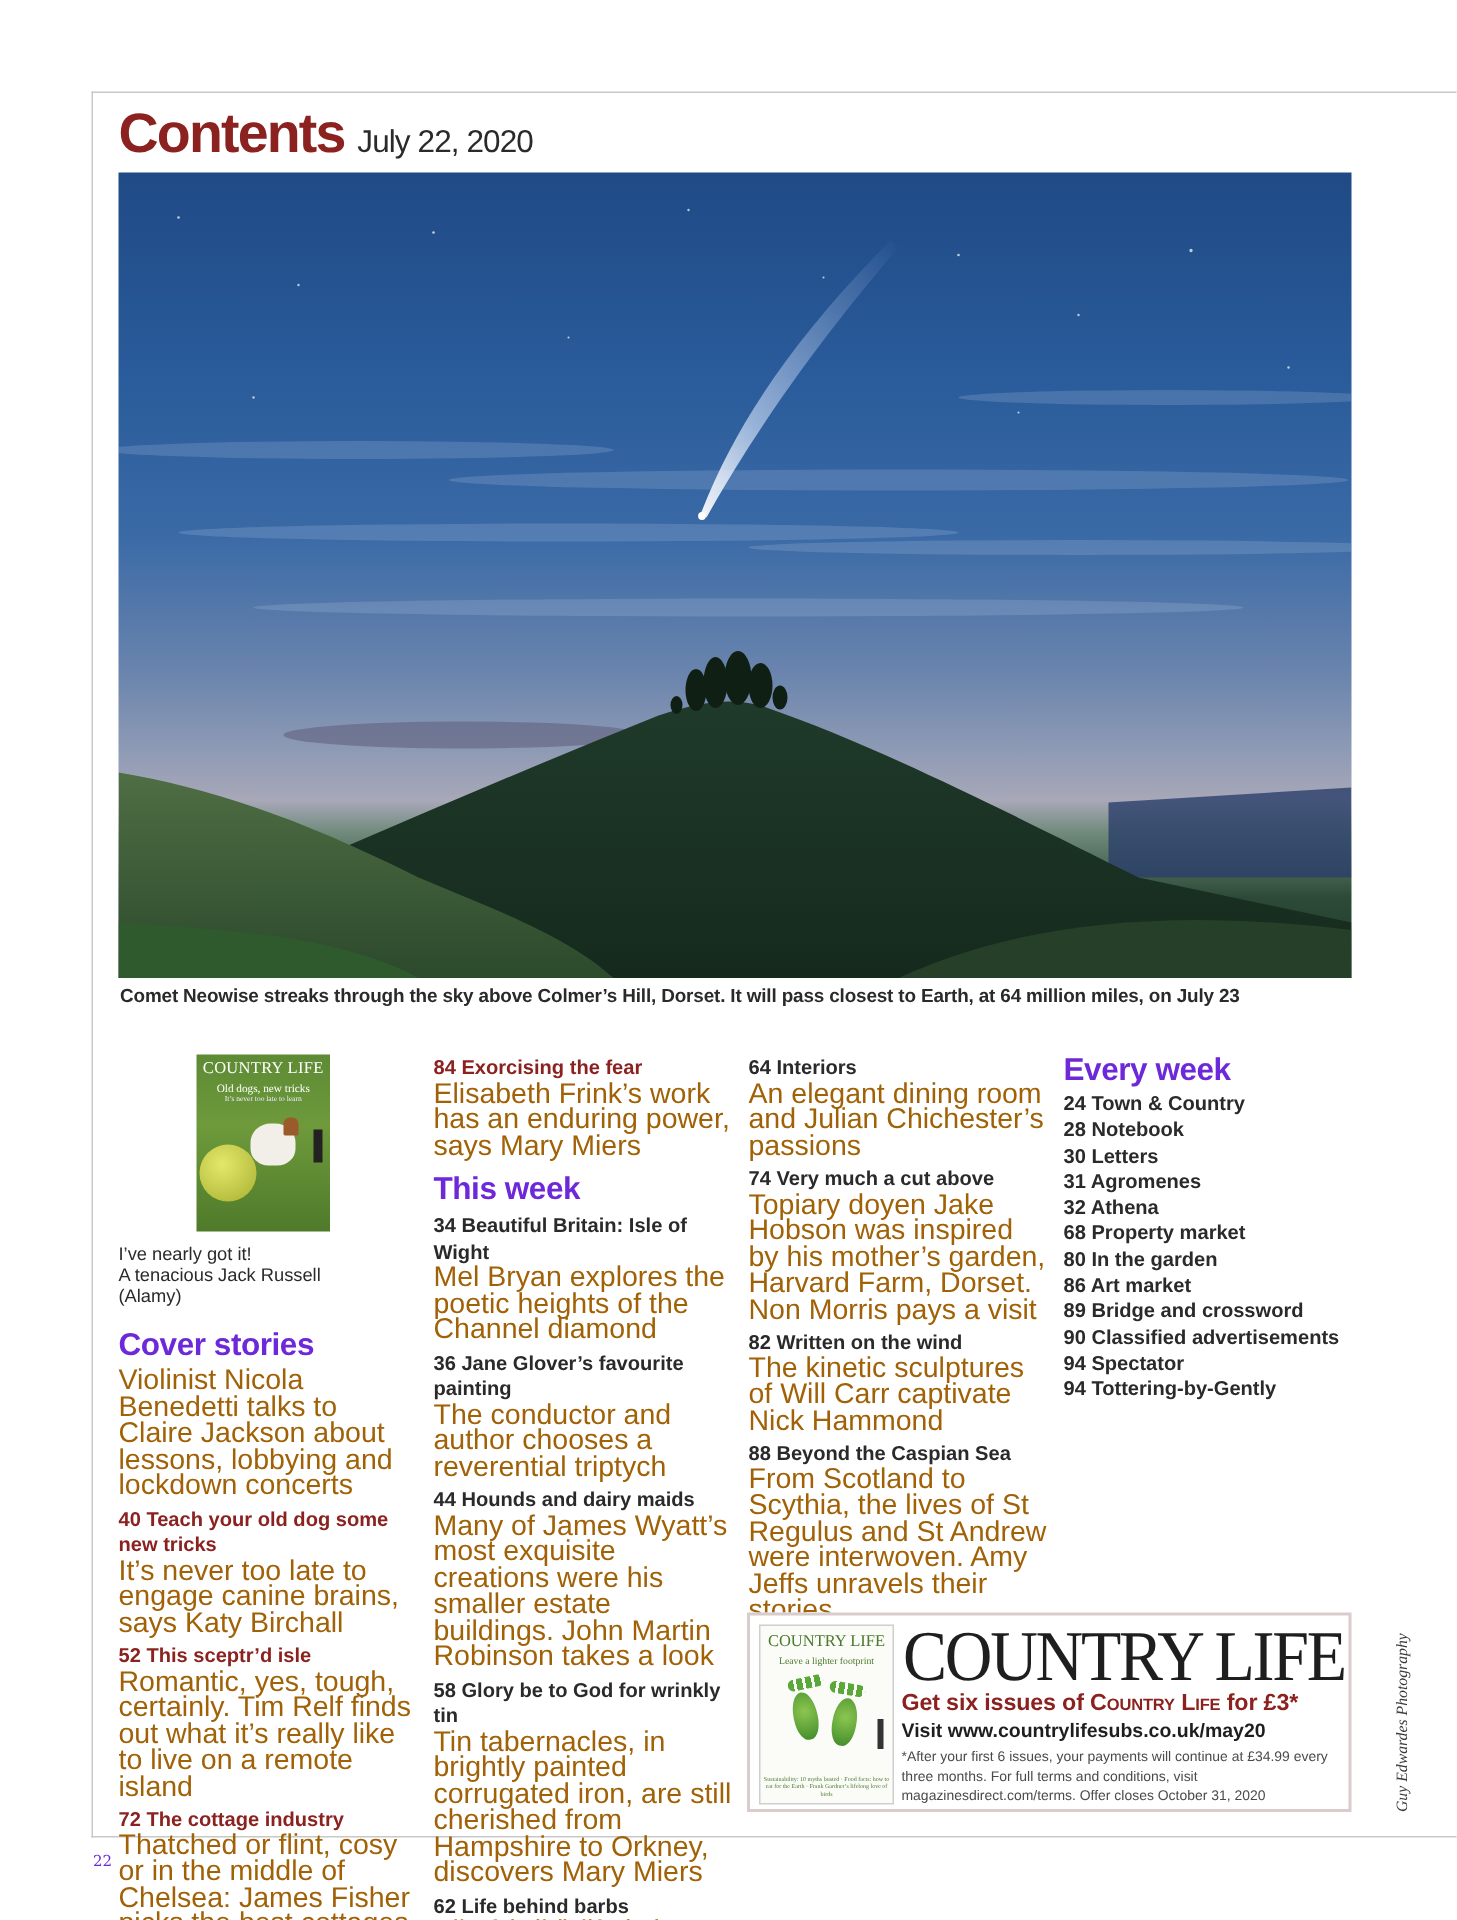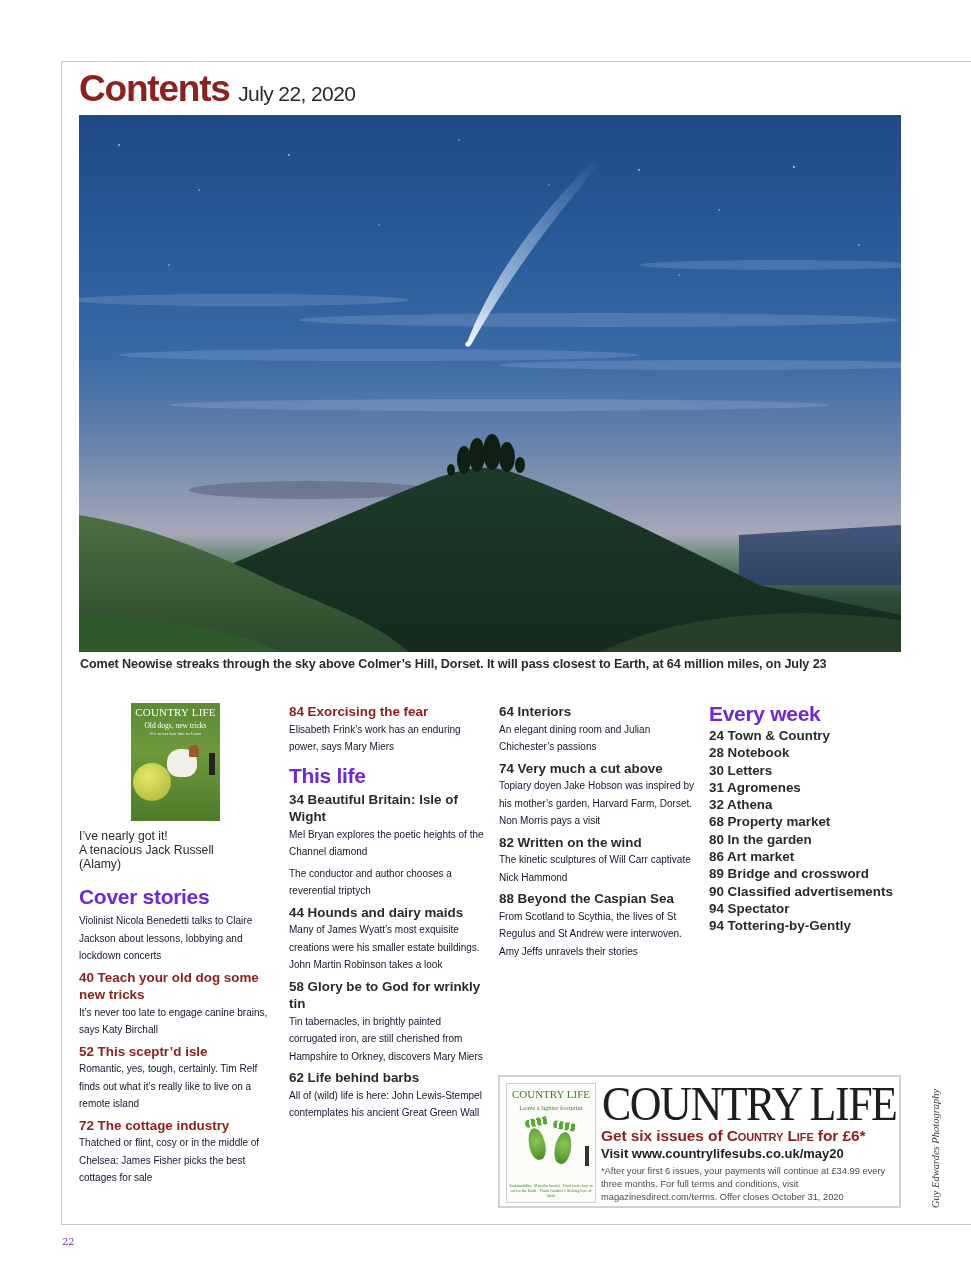--- a/index.html
+++ b/index.html
@@ -39,21 +39,21 @@
   .cover-thumb .dog { position: absolute; left: 36px; top: 46px; width: 30px; height: 28px; border-radius: 45% 45% 40% 40%; background: #f2efe8; }
   .cover-thumb .dog-ear { position: absolute; left: 58px; top: 42px; width: 10px; height: 12px; background: #9a5a2a; border-radius: 40% 40% 10% 10%; }
   .cover-thumb .barcode { position: absolute; right: 5px; top: 50px; width: 6px; height: 22px; background: #222; }
 
   .thumb-caption { width: 200px; margin-top: 8px; font-size: 12.2px; line-height: 14px; color: #2a2a2a; }
 
   .section-head { font-size: 21px; font-weight: bold; color: #6d28d9; letter-spacing: -0.3px; line-height: 22px; }
   .entry { margin-top: 4px; }
   .entry-title { font-size: 13.4px; font-weight: bold; line-height: 17.5px; color: #2a2a2a; }
   .entry-title.red { color: #8b2220; }
-  .entry-desc { font-size: 10px; line-height: 17.5px; color: #0f172a; }
+  .entry-desc { font-size: 19px; line-height: 17.5px; color: #a16207; }
 
   .every-list { margin-top: 2px; }
   .every-item { font-size: 13.4px; font-weight: bold; line-height: 17.3px; color: #2a2a2a; white-space: nowrap; }
 
   .ad {
     position: absolute; left: 498px; top: 1075px; width: 403px; height: 133px;
     border: 2px solid #d8cccc; background: #fff;
   }
   .ad-cover {
     position: absolute; left: 6px; top: 6px; width: 90px; height: 120px;
@@ -191,26 +191,27 @@
     <div class="entry-title red">72 The cottage industry</div>
     <div class="entry-desc">Thatched or flint, cosy or in the middle of Chelsea: James Fisher picks the best cottages for sale</div>
   </div>
 </div>
 
 <div class="col col2">
   <div class="entry" style="margin-top:0">
     <div class="entry-title red">84 Exorcising the fear</div>
     <div class="entry-desc">Elisabeth Frink’s work has an enduring power, says Mary Miers</div>
   </div>
-  <div class="section-head" style="margin-top:9px">This life</div>
+  <div class="section-head" style="margin-top:9px">This week</div>
   <div class="entry">
     <div class="entry-title">34 Beautiful Britain: Isle of Wight</div>
     <div class="entry-desc">Mel Bryan explores the poetic heights of the Channel diamond</div>
   </div>
   <div class="entry">
+    <div class="entry-title">36 Jane Glover’s favourite painting</div>
     <div class="entry-desc">The conductor and author chooses a reverential triptych</div>
   </div>
   <div class="entry">
     <div class="entry-title">44 Hounds and dairy maids</div>
     <div class="entry-desc">Many of James Wyatt’s most exquisite creations were his smaller estate buildings. John Martin Robinson takes a look</div>
   </div>
   <div class="entry">
     <div class="entry-title">58 Glory be to God for wrinkly tin</div>
     <div class="entry-desc">Tin tabernacles, in brightly painted corrugated iron, are still cherished from Hampshire to Orkney, discovers Mary Miers</div>
   </div>
@@ -262,19 +263,19 @@
     <div class="mast">COUNTRY LIFE</div>
     <div class="tag">Leave a lighter footprint</div>
     <div class="toes-l"></div>
     <div class="toes-r"></div>
     <div class="foot-l"></div>
     <div class="foot-r"></div>
     <div class="barcode"></div>
     <div class="foot-text">Sustainability: 10 myths busted · Food facts: how to eat for the Earth · Frank Gardner’s lifelong love of birds</div>
   </div>
   <div class="ad-mast">COUNTRY LIFE</div>
-  <div class="ad-offer"><span>Get six issues of </span><span class="sc">Country Life</span><span> for £6*</span></div>
+  <div class="ad-offer"><span>Get six issues of </span><span class="sc">Country Life</span><span> for £3*</span></div>
   <div class="ad-url">Visit www.countrylifesubs.co.uk/may20</div>
   <div class="ad-terms">*After your first 6 issues, your payments will continue at £34.99 every three months. For full terms and conditions, visit magazinesdirect.com/terms. Offer closes October 31, 2020</div>
 </div>
 
 <div class="credit">Guy Edwardes Photography</div>
 <div class="page-num">22</div>
 
 </body></html>

